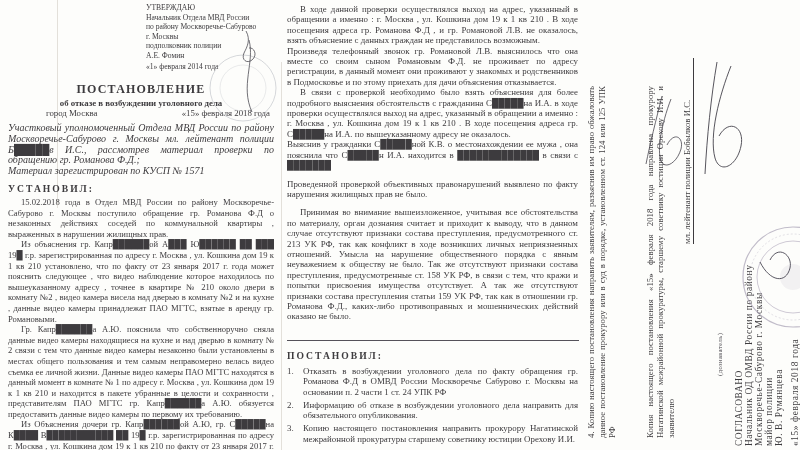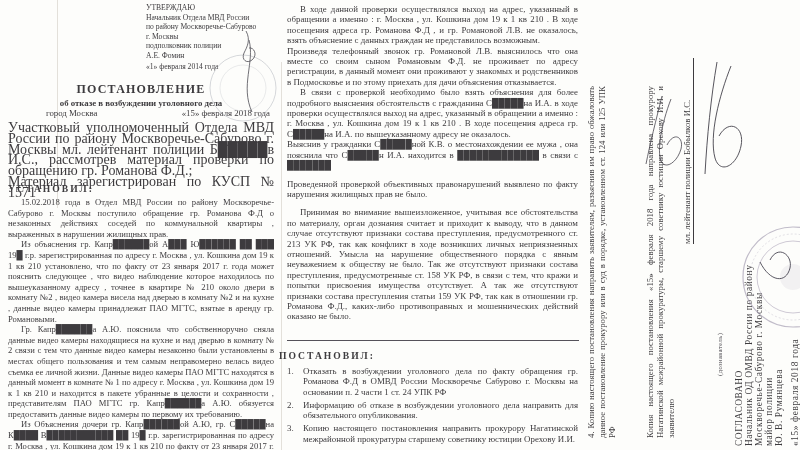--- a/index.html
+++ b/index.html
@@ -14,28 +14,28 @@
   .ind{text-indent:13px;}
   
   .pg1{left:8px;width:266px;font-size:8.6px;line-height:10.6px;}
   .pg1-body{top:197px;height:256px;overflow:hidden;}
   .approve{left:146px;top:3px;width:120px;font-size:7.6px;line-height:9.6px;text-align:left;}
   .approve .c{}
   .ttl{left:8px;top:82px;width:266px;text-align:center;font-weight:bold;}
   .ttl .t1{font-size:12px;letter-spacing:1.2px;text-align:center;}
   .ttl .t2{font-size:8.8px;margin-top:1px;}
   .cityrow{left:8px;top:108px;width:266px;font-size:8.8px;}
-  .intro{left:8px;top:123px;width:266px;font-size:14px;line-height:10.8px;}
+  .intro{left:8px;top:123px;width:266px;font-size:10px;line-height:10.8px;font-style:italic;}
   .heading{font-weight:bold;text-align:left;font-size:9.6px;letter-spacing:2px;}
   
   .pg2{left:287px;width:291px;font-size:8.9px;line-height:10.4px;}
   .pg2-body{top:4px;height:332px;overflow:hidden;}
   .gap{margin-top:8px;}
   .rule{left:287px;top:340px;width:292px;height:0;border-top:1.2px solid #55525a;}
-  .post-h{left:279px;top:350px;width:291px;}
+  .post-h{left:287px;top:350px;width:291px;}
   .items{left:287px;top:366px;width:291px;font-size:8.9px;line-height:10.3px;}
   .item{display:flex;margin-bottom:3px;}
   .item .num{width:16px;flex:0 0 16px;text-align:left;}
   .item .txt{flex:1;text-align:justify;}
   
   .rot{transform:rotate(-90deg);transform-origin:top left;}
   .sideA{left:586px;top:450px;width:372px;height:120px;font-size:8.8px;line-height:10.5px;}
   .sideA .para{margin-left:12px;width:352px;}
   .copynote{margin-top:27px;}
   .officer-line{margin-top:6px;margin-left:206px;}

